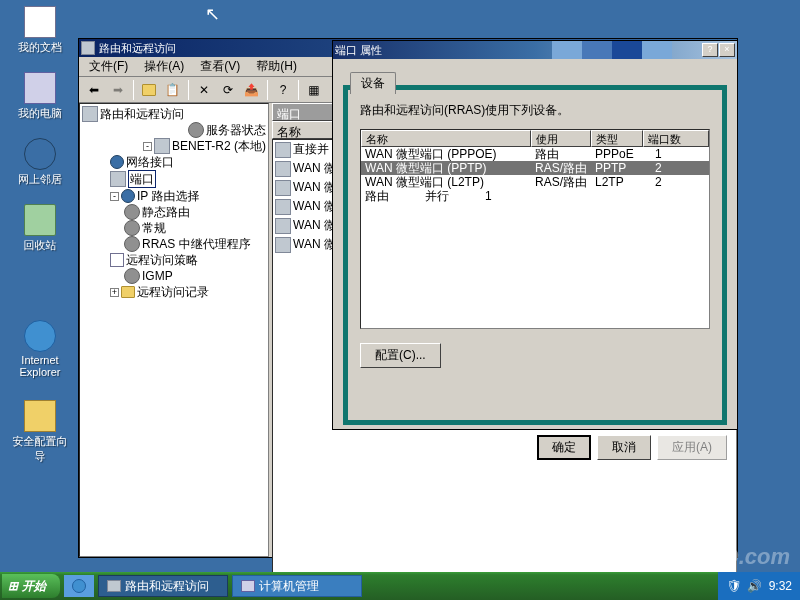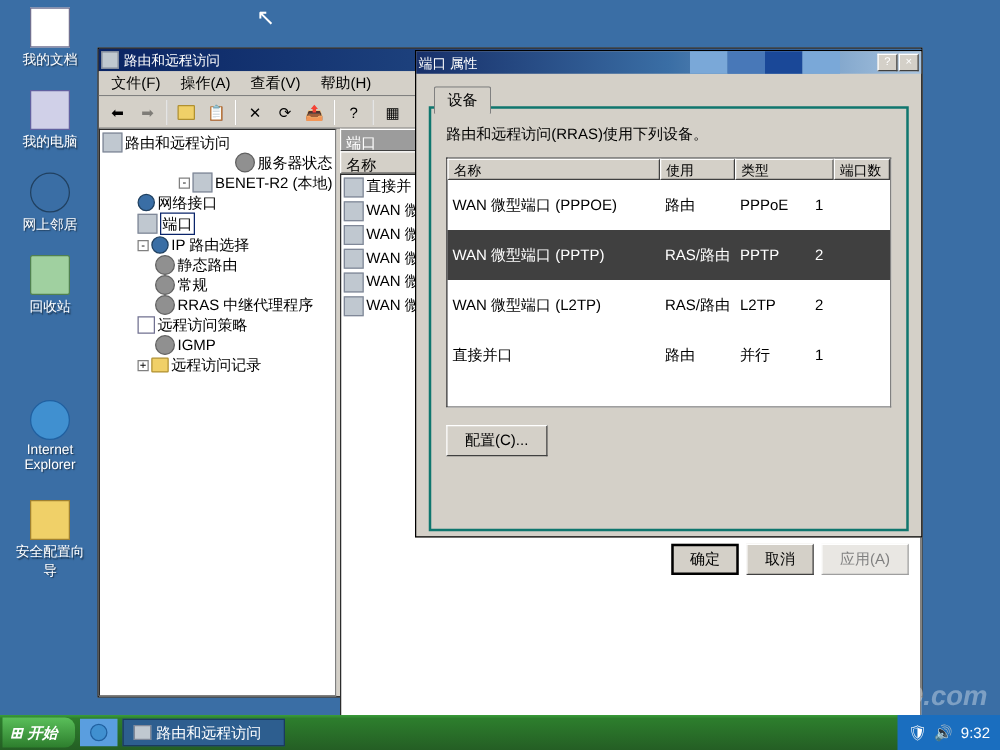--- a/index.html
+++ b/index.html
@@ -44,29 +44,29 @@
 .list-body { background: white; height: calc(100% - 18px); border: 1px inset #808080; }
 .list-body .row { display: flex; align-items: center; padding: 1px 2px; }
 .list-body .row .ico { width: 16px; height: 16px; margin-right: 2px; }
 
 
 .dialog { position: absolute; left: 332px; top: 40px; width: 406px; height: 390px; background: #d4d0c8; border: 1px solid #000; z-index: 10; }
 .dialog .titlebar { background: linear-gradient(to right, #0a2463ee, #3a6ea5, #a8c4e0); }
 .dialog .titlebar .pattern { display:flex; gap:0; margin-left:auto; margin-right:30px;}
 .dialog .titlebar .pattern span { width:30px; height:18px; }
 .dlg-body { padding: 8px 10px; }
-.tab-ctrl { border: 2px solid #0f766e; background: #d4d0c8; height: 340px; position: relative; }
+.tab-ctrl { border: 5px solid #0f766e; background: #d4d0c8; height: 340px; position: relative; }
 .tab-hdr { position: absolute; top: -18px; left: 2px; display: flex; }
 .tab-hdr .tab { background: #d4d0c8; border: 1px solid #808080; border-bottom: none; padding: 2px 10px; border-radius: 2px 2px 0 0; }
 .tab-content { padding: 12px; }
 .dev-list { border: 1px inset #808080; background: white; height: 200px; margin-top: 10px; }
 .dev-hdr { display: flex; background: #d4d0c8; height: 17px; }
 .dev-hdr .c { border: 1px solid; border-color: #fff #404040 #404040 #fff; padding: 1px 4px; font-size: 11px; }
-.dev-body .r { display: flex; font-size: 11px; padding: 13px 4px; line-height: 14px; }
-.dev-body .r.sel { background: #404040; color: white; }
+.dev-body .r { display: flex; font-size: 11px; padding: 0 4px; line-height: 14px; }
+.dev-body .r.sel { background: #737373; color: white; }
 .dev-body .c1 { width: 170px; }
 .dev-body .c2 { width: 60px; }
 .dev-body .c3 { width: 60px; }
 .dev-body .c4 { width: 40px; }
 .dlg-btn { background: #d4d0c8; border: 1px solid; border-color: #fff #404040 #404040 #fff; padding: 3px 14px; cursor: pointer; }
 .dlg-btn.def { border: 2px solid black; padding: 2px 13px; }
 .dlg-btns { display: flex; gap: 6px; justify-content: flex-end; margin-top: 10px; }
 
 
 .taskbar { position: absolute; left: 0; bottom: 0; width: 100%; height: 28px; background: linear-gradient(to bottom, #3a9e3a 0%, #2d7e2d 10%, #245e24 100%); display: flex; align-items: center; }
@@ -262,21 +262,21 @@
     <div class="tab-ctrl">
       <div class="tab-hdr">
         <div class="tab">设备</div>
       </div>
       <div class="tab-content">
         <div>路由和远程访问(RRAS)使用下列设备。</div>
         <div class="dev-list">
           <div class="dev-hdr">
             <div class="c" style="width:170px">名称</div>
             <div class="c" style="width:60px">使用</div>
-            <div class="c" style="width:79px">类型</div>
+            <div class="c" style="width:52px">类型</div>
             <div class="c" style="flex:1">端口数</div>
           </div>
           <div class="dev-body">
             <div class="r">
                 <span class="c1">WAN 微型端口 (PPPOE)</span>
                 <span class="c2">路由</span>
                 <span class="c3">PPPoE</span>
                 <span class="c4">1</span>
               </div>
             <div class="r sel">
@@ -285,21 +285,20 @@
                 <span class="c3">PPTP</span>
                 <span class="c4">2</span>
               </div>
             <div class="r">
                 <span class="c1">WAN 微型端口 (L2TP)</span>
                 <span class="c2">RAS/路由</span>
                 <span class="c3">L2TP</span>
                 <span class="c4">2</span>
               </div>
             <div class="r">
-                <span class="c1">直接并口</span>
                 <span class="c2">路由</span>
                 <span class="c3">并行</span>
                 <span class="c4">1</span>
               </div>
           </div>
         </div>
         <div style="margin-top:14px">
           <button class="dlg-btn">配置(C)...</button>
         </div>
       </div>
@@ -319,18 +318,22 @@
     <span>⊞</span>
     <span>开始</span>
   </div>
   <div style="width:30px;height:22px;background:#5a9edf;margin:0 2px;display:flex;align-items:center;justify-content:center">
       <span class="i-ie" style="width:14px;height:14px;display:block;border-radius:50%"></span>
     </div>
   <div class="task-btn active">
     <span class="i-server" style="width:14px;height:12px;display:block"></span>
     <span>路由和远程访问</span>
   </div>
+  <div class="task-btn">
+    <span class="i-pc" style="width:14px;height:12px;display:block"></span>
+    <span>计算机管理</span>
+  </div>
   <div class="tray">
     <span>🛡</span>
     <span>🔊</span>
     <span>9:32</span>
   </div>
 </div>
 
 </body></html>

